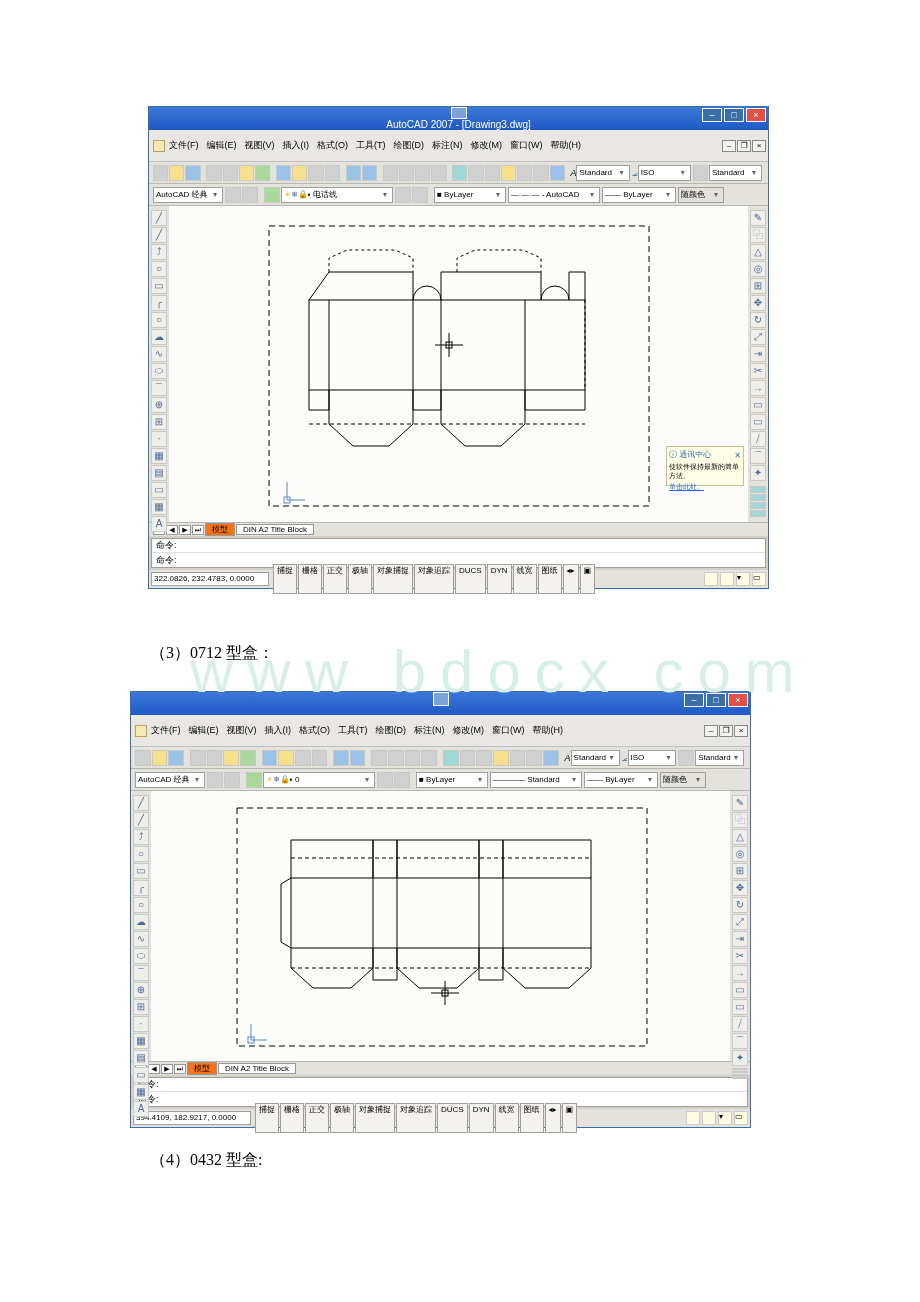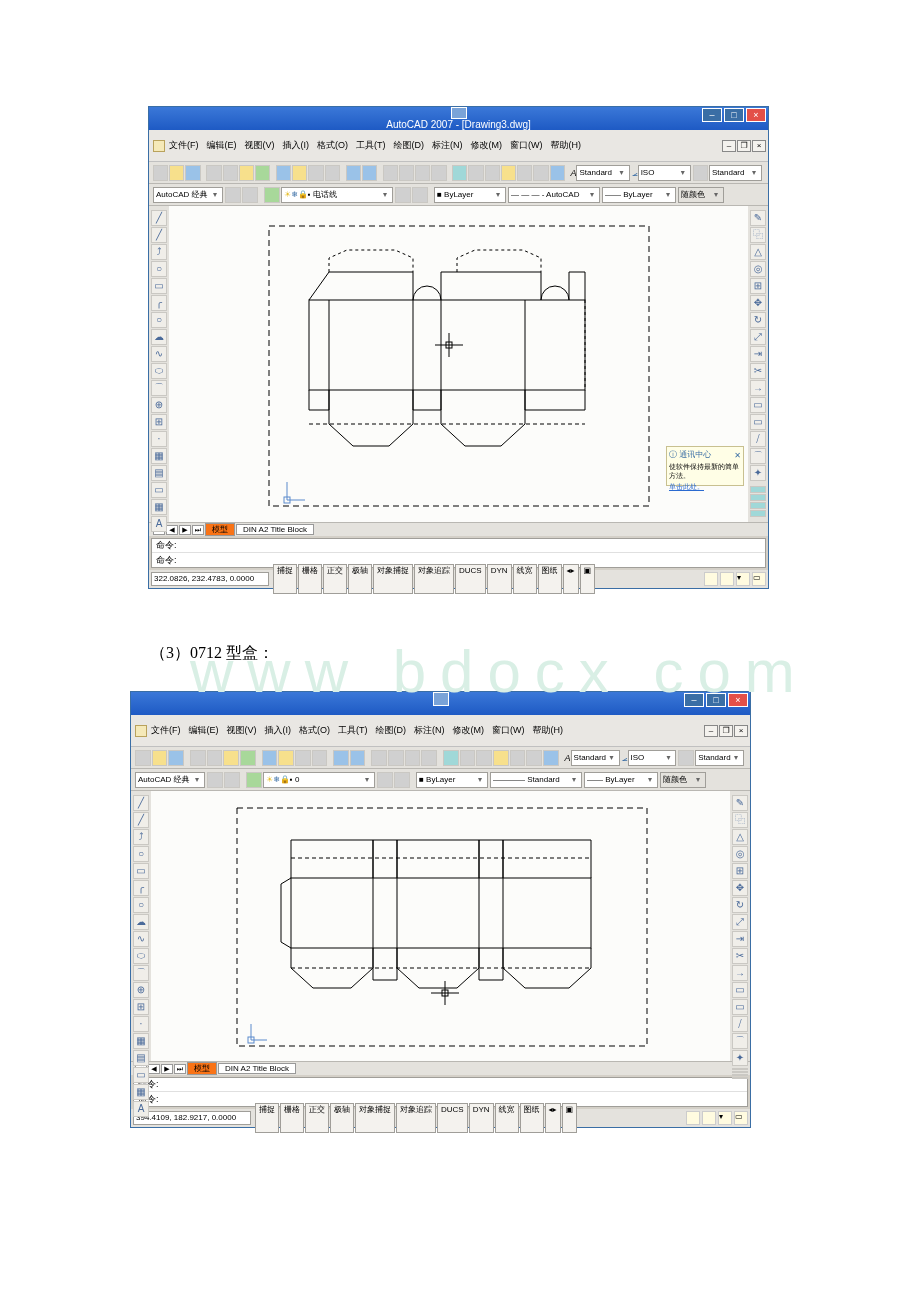--- a/index.html
+++ b/index.html
@@ -533,14 +533,15 @@
       <div class="spacer"></div>
       <div class="tray">
         <div class="tray-icon c-yellow"></div>
         <div class="tray-icon c-red"></div>
         <div class="tray-icon">▾</div>
         <div class="tray-icon c-gray">▭</div>
       </div>
     </div>
   </div>
 
+  <div class="caption" style="margin-top:22px;">（4）0432 型盒:</div>
 
 </div>
 
 </body></html>

